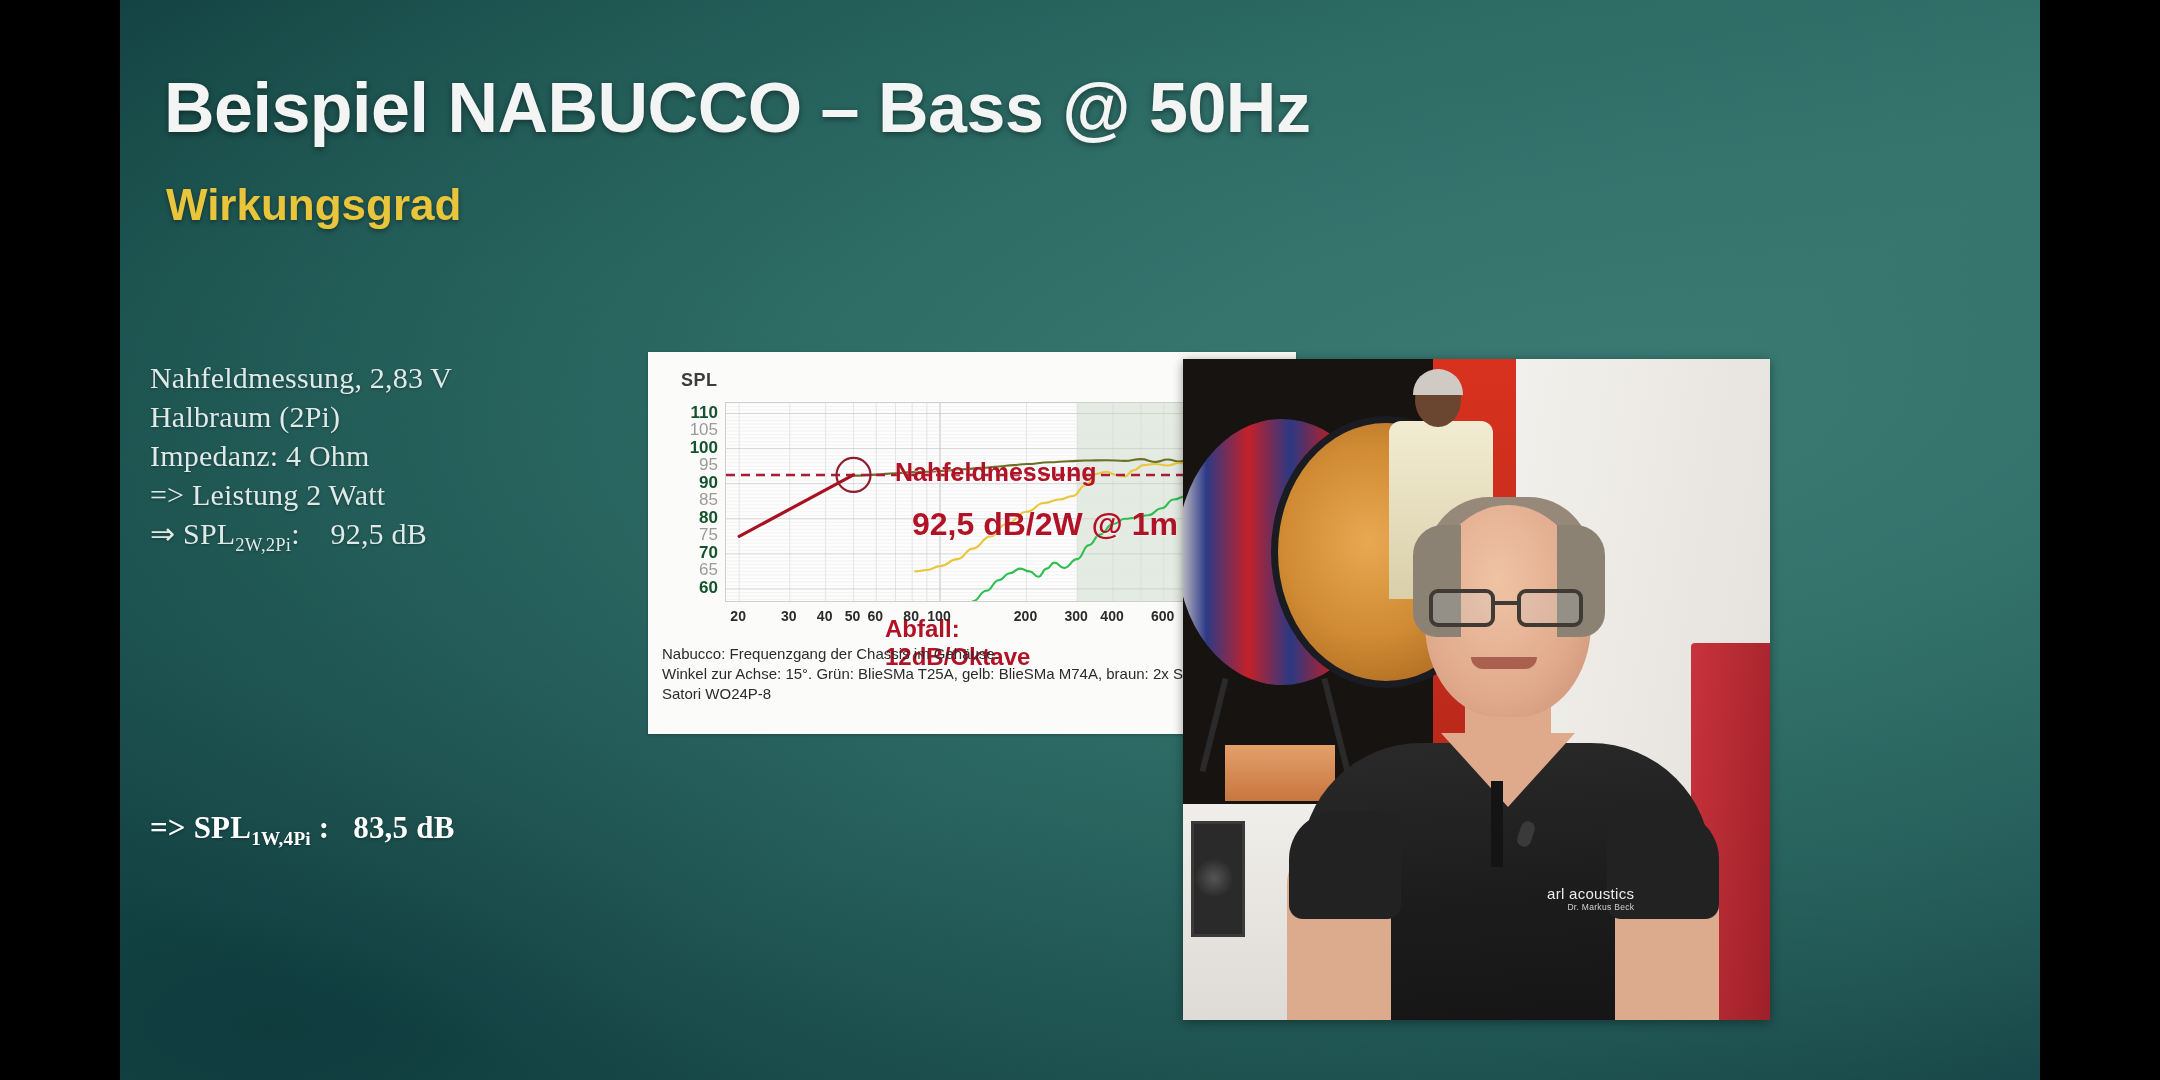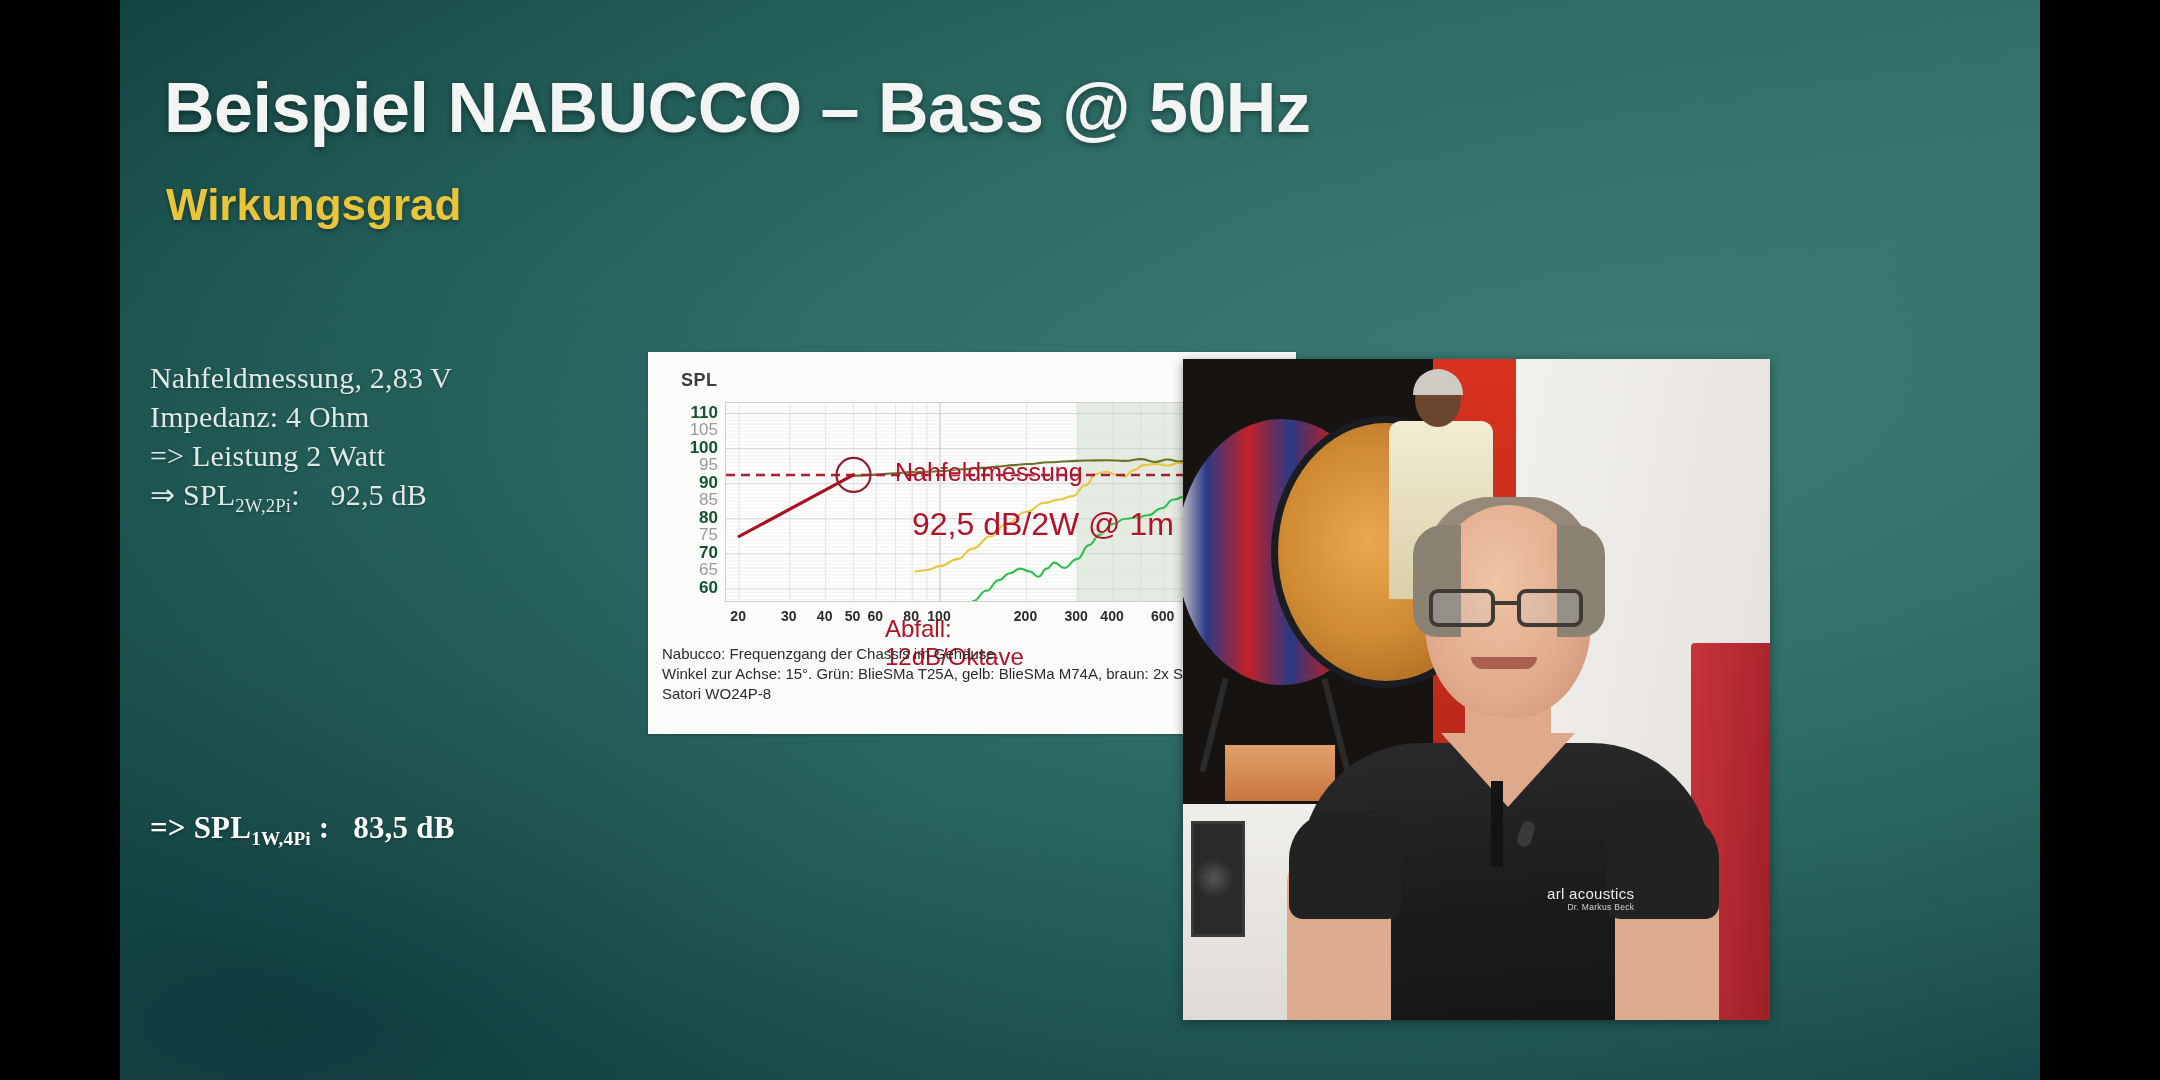--- a/index.html
+++ b/index.html
@@ -48,21 +48,21 @@
   .plotwrap{position:absolute;left:77px;top:50px;width:495px;height:200px;}
   .plot{position:absolute;inset:0;background:#fdfdfd;border:1px solid #cfcfcf;overflow:hidden;}
   .shade{position:absolute;top:0;bottom:0;background:#dfe7dc;opacity:.85;}
   .ylab{position:absolute;right:0;transform:translateY(-50%);font-size:17px;text-align:right;}
   .ylab.major{color:#14532d;font-weight:bold;}
   .ylab.minor{color:#9a9a9a;font-weight:normal;}
   .ylabs{position:absolute;left:0;top:50px;width:70px;height:200px;}
   .xlabs{position:absolute;left:77px;top:256px;width:495px;height:26px;}
   .xlab{position:absolute;transform:translateX(-50%);font-size:14px;font-weight:bold;color:#2b2b2b;top:0;}
 
-  .annot{position:absolute;color:#b11226;font-weight:normal;white-space:nowrap;text-shadow:0 1px 0 rgba(255,255,255,.5);}
+  .annot{position:absolute;color:#b11226;font-weight:bold;white-space:nowrap;text-shadow:0 1px 0 rgba(255,255,255,.5);}
   .a1{font-size:25px;left:170px;top:56px;}
   .a2{font-size:32px;left:187px;top:104px;}
   .a3{font-size:24px;left:160px;top:213px;line-height:28px;}
 
   .caption{position:absolute;left:14px;top:292px;width:620px;font-size:15px;line-height:20px;color:#2c2c2c;}
 
   
   .cam{position:absolute;left:1065px;top:359px;width:587px;height:661px;background:#111;overflow:hidden;
        box-shadow:0 2px 10px rgba(0,0,0,.4);}
   .cam .wall{position:absolute;inset:0;background:linear-gradient(100deg,#e9e7e3 0%,#f2f0ec 48%,#e3e0db 100%);}
@@ -116,20 +116,21 @@
 
 <div class="stage">
 
   <div class="slide">
 
     <div class="title">Beispiel NABUCCO – Bass @ 50Hz</div>
     <div class="subtitle">Wirkungsgrad</div>
 
     <div class="ltext block1">
       <div class="ln">Nahfeldmessung, 2,83 V</div>
+      <div class="ln">Halbraum (2Pi)</div>
       <div class="ln">Impedanz: 4 Ohm</div>
       <div class="ln">=&gt; Leistung 2 Watt</div>
       <div class="ln">
         <span>⇒ SPL</span><sub>2W,2Pi</sub><span>:</span>&nbsp;&nbsp;&nbsp;&nbsp;<span>92,5 dB</span>
       </div>
     </div>
 
 
     <div class="ltext block3">
       <div class="ln">

